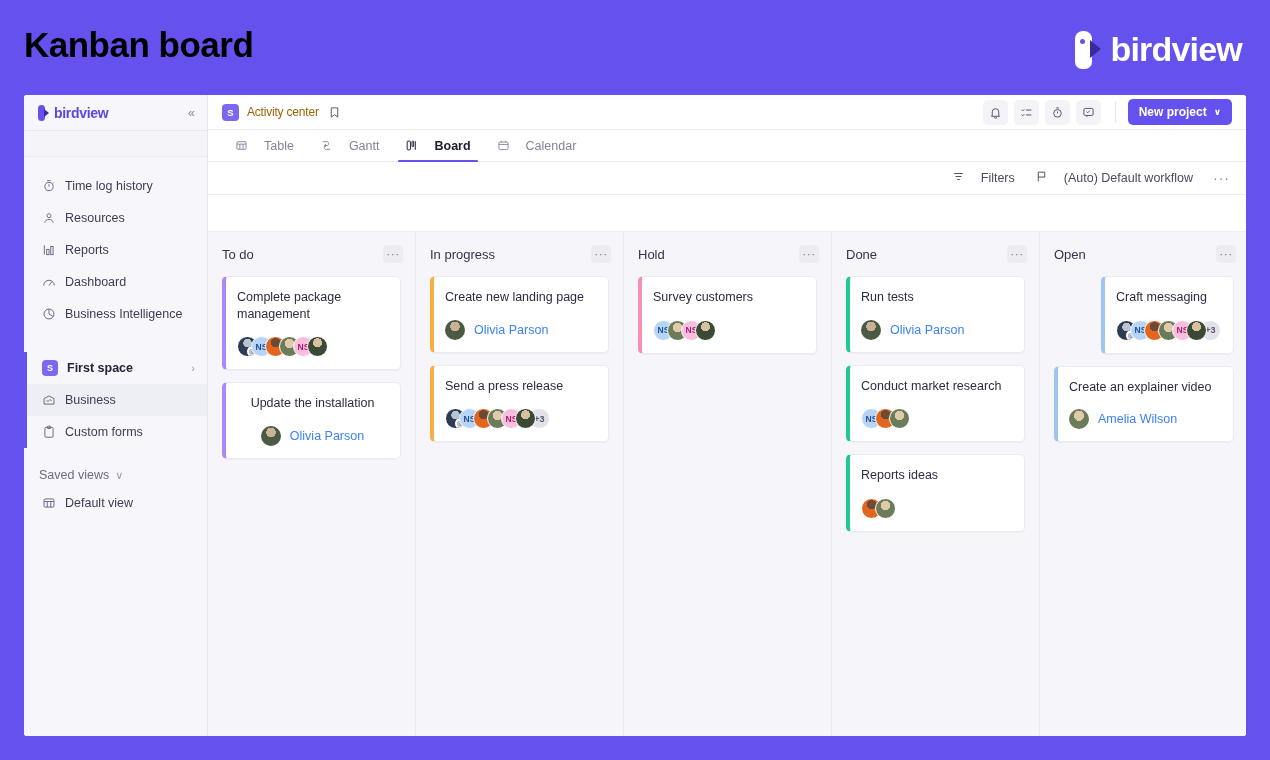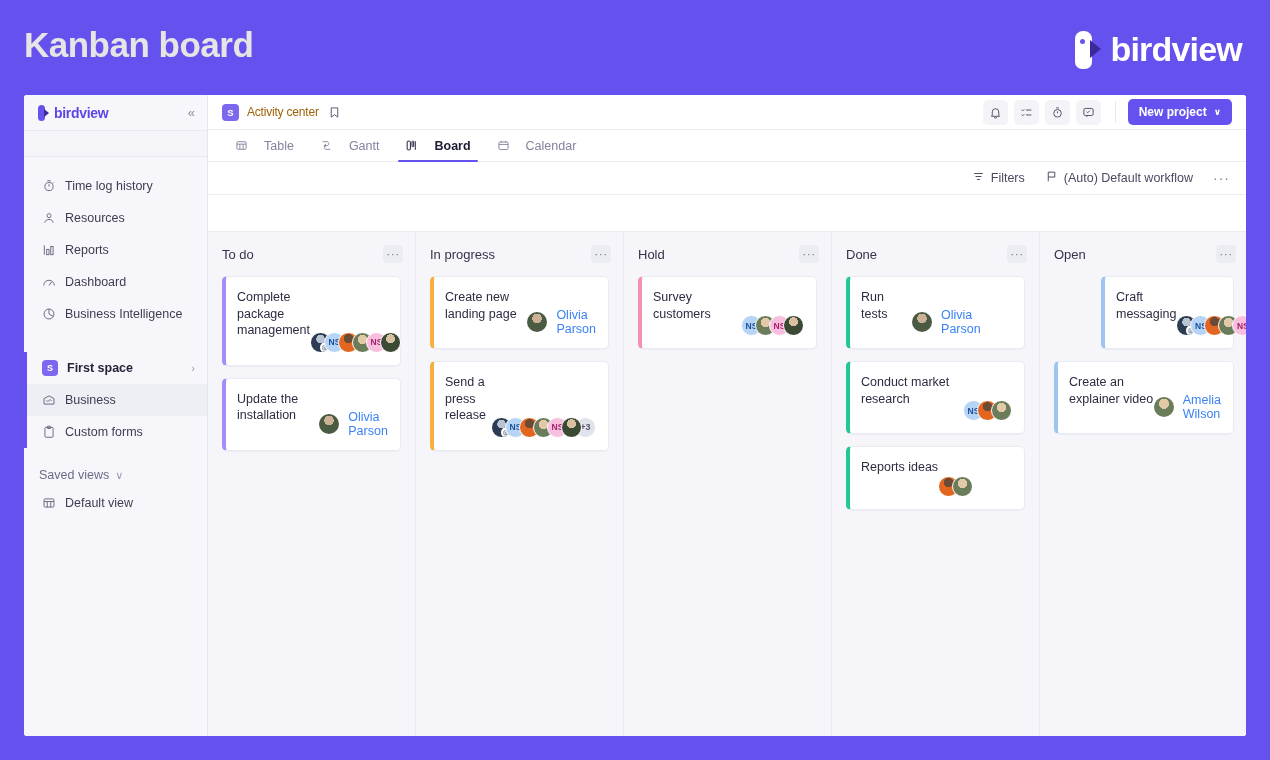--- a/index.html
+++ b/index.html
@@ -9,21 +9,21 @@
     font-family: "Liberation Sans", "DejaVu Sans", sans-serif;
     overflow: hidden;
   }
 
   
   .banner {
     position: absolute; top: 0; left: 0; width: 1270px; height: 95px;
   }
   .banner-title {
     position: absolute; left: 24px; top: 25px;
-    font-size: 35px; font-weight: bold; color: #e5e5e5;
+    font-size: 35px; font-weight: bold; color: #000000;
     letter-spacing: -0.5px;
   }
   .brand-logo {
     position: absolute; right: 28px; top: 30px;
     display: flex; align-items: center; gap: 9px;
   }
   .brand-mark { position: relative; width: 26px; height: 38px; }
   .brand-mark .body {
     position: absolute; left: 0; top: 0; width: 17px; height: 38px;
     background: #ffffff; border-radius: 8px 8px 7px 7px;
@@ -165,21 +165,21 @@
   .tab.active::after {
     content: ""; position: absolute; left: 6px; right: 6px; bottom: -1px;
     height: 2px; background: #6552ee; border-radius: 2px;
   }
 
   .filterbar {
     height: 33px; display: flex; align-items: center; justify-content: flex-end;
     padding-right: 16px; gap: 20px; border-bottom: 1px solid #ececf3; background: #fff;
   }
   .filt {
-    display: flex; align-items: center; gap: 6px;
+    display: flex; align-items: center; gap: 16px;
     font-size: 12.5px; color: #4a4a62; cursor: pointer;
   }
   .dots-btn { color: #83839c; font-size: 14px; letter-spacing: 1px; cursor: pointer; line-height: 1; }
 
   .board-gap { height: 37px; background: #fff; border-bottom: 1px solid #ececf3; }
 
   
   .board { flex: 1; display: flex; background: #f6f6fa; overflow: hidden; }
   .col {
     width: 208px; flex: 0 0 208px; border-right: 1px solid #e9e9f1;
@@ -195,21 +195,21 @@
     width: 20px; height: 18px; border-radius: 4px; background: #ececf3;
     display: flex; align-items: center; justify-content: center;
     color: #7b7b96; font-size: 12px; letter-spacing: 0.5px; cursor: pointer;
   }
   .cards { padding: 0 14px; display: flex; flex-direction: column; gap: 12px; }
   .card {
     background: #ffffff; border: 1px solid #eaeaf2; border-radius: 5px;
     border-left-width: 4px; border-left-style: solid;
     padding: 12px 12px 12px 11px; min-height: 64px;
     box-shadow: 0 1px 1px rgba(30,25,90,0.04);
-    display: flex; cursor: pointer;
+    display: flex; flex-direction: column; cursor: pointer;
   }
   .card-title {
     font-size: 12.5px; color: #2c2c42; line-height: 1.32; margin-bottom: 14px;
   }
   .card-foot { display: flex; align-items: center; margin-top: auto; }
   .single-assignee { display: flex; align-items: center; gap: 9px; }
   .assignee-name { font-size: 12.5px; color: #3b82f6; }
 
   
   .av-stack { display: flex; align-items: center; }

